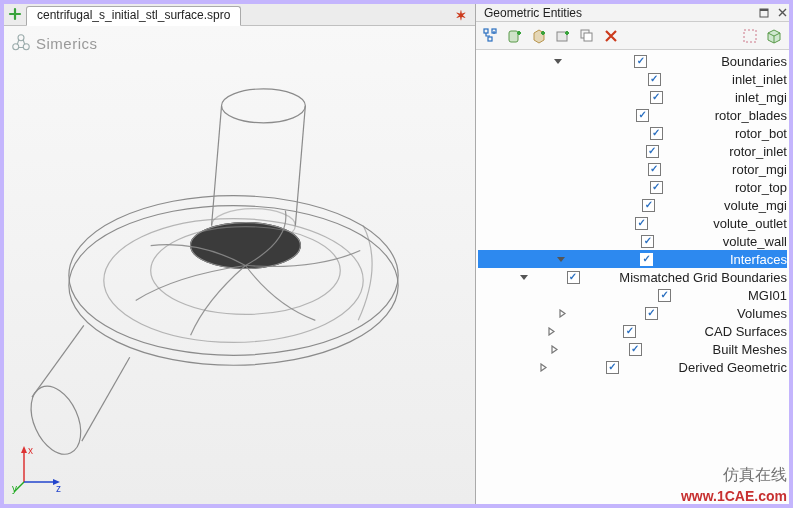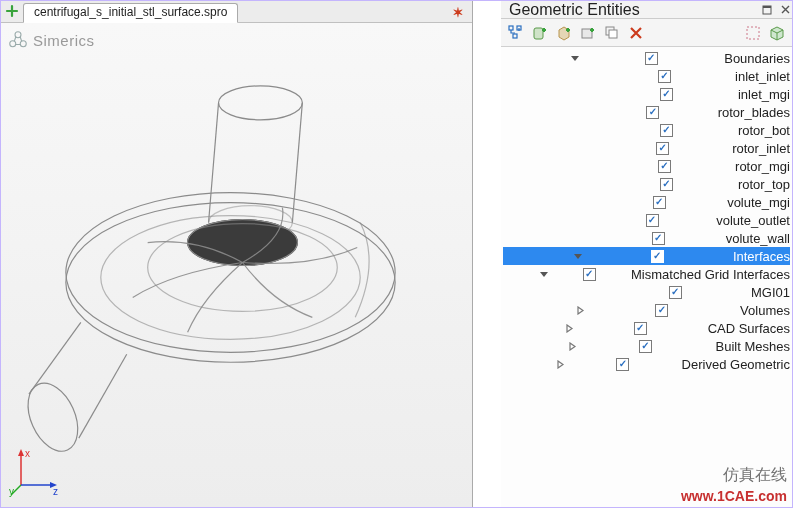--- a/index.html
+++ b/index.html
@@ -7,22 +7,21 @@
     width: 793px; height: 508px;
     font-family: "Segoe UI", Tahoma, sans-serif;
     font-size: 13px;
     color: #222;
     overflow: hidden;
     background: #fff;
   }
   .root {
     display: flex;
     width: 100%; height: 100%;
-    border: 1px solid #c4b5fd;
-    gap: 28px;
+    border: 4px solid #c4b5fd;
   }
   
   .viewport-col {
     width: 472px;
     display: flex;
     flex-direction: column;
     border-right: 1px solid #aaa;
   }
   .tabbar {
     height: 22px;
@@ -79,21 +78,21 @@
     display:flex;
     flex-direction:column;
     background:#fdfdfd;
   }
   .panel-title {
     height: 18px;
     background:#f3f3f3;
     border-bottom: 1px solid #ccc;
     display:flex; align-items:center;
     padding:0 0 0 8px;
-    font-size:16px;
+    font-size:12px;
   }
   .panel-title .spacer{flex:1;}
   .panel-title .btn{width:14px;height:14px;margin-left:4px;display:flex;align-items:center;justify-content:center;color:#555;}
   .toolbar {
     height: 28px;
     background:#f5f5f5;
     border-bottom:1px solid #d0d0d0;
     display:flex; align-items:center;
     padding:0 4px; gap:2px;
   }
@@ -388,21 +387,21 @@
           <span class="nlabel">Interfaces</span>
         </div>
         <div class="node">
           <span class="indent" style="width: 0px;"></span>
           <span class="twisty">
             <svg viewBox="0 0 9 9">
               <path d="M1 2l4 5 4-5z" fill="#555"></path>
             </svg>
           </span>
           <span class="chk on"></span>
-          <span class="nlabel">Mismatched Grid Interfaces</span>
+          <span class="nlabel">Mismatched Grid Boundaries</span>
         </div>
         <div class="node">
           <span class="indent" style="width: 18px;"></span>
           <span class="twisty"></span>
           <span class="chk on"></span>
           <span class="nlabel">MGI01</span>
         </div>
         <div class="node">
           <span class="indent" style="width: 0px;"></span>
           <span class="twisty">

